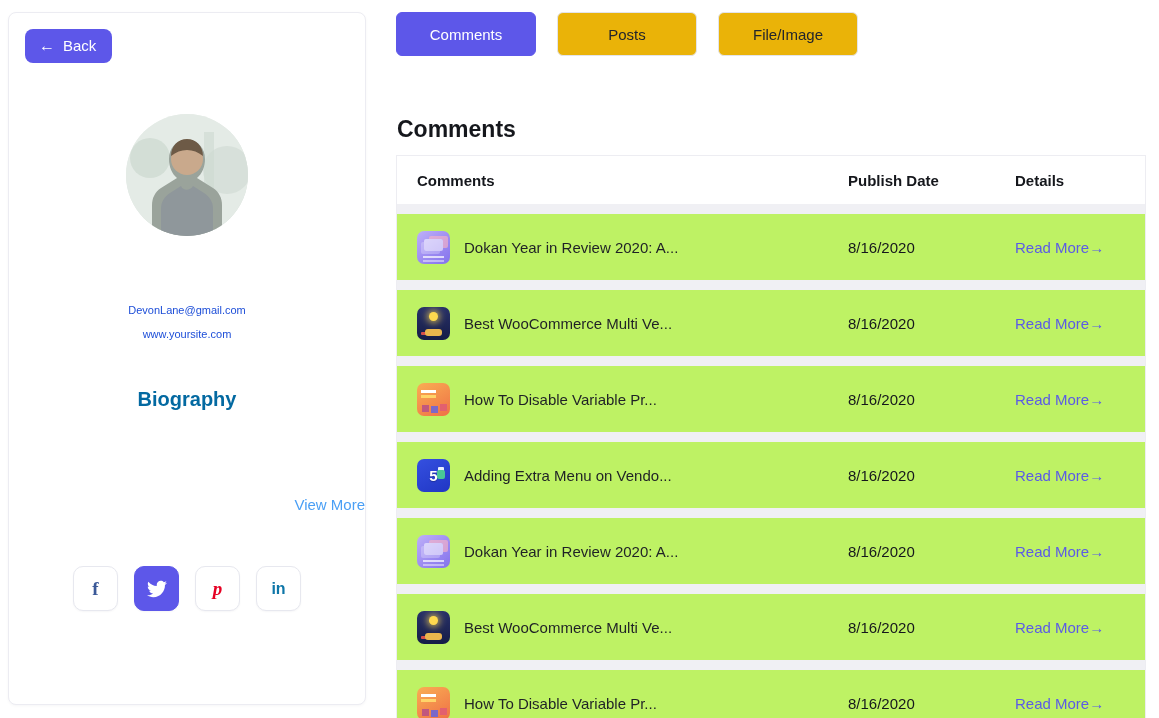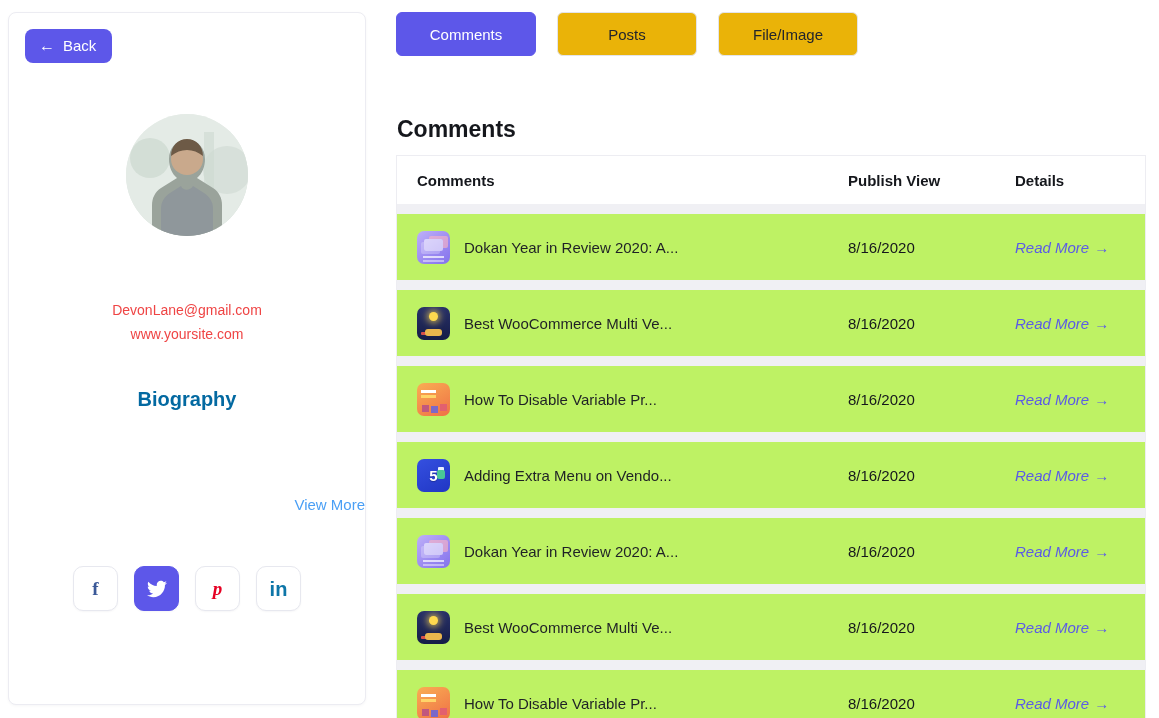--- a/index.html
+++ b/index.html
@@ -28,21 +28,21 @@
     background:linear-gradient(160deg,#eef2ee 0%,#dfe7e2 45%,#cfdad3 100%);
     overflow:hidden;
   }
   .avatar svg { position:absolute; left:0; top:0; width:100%; height:100%; }
   .profile-name {
     position:absolute; left:0; right:0; top:242px;
     font-size:22px; font-weight:700; color:#1b1d22; letter-spacing:.2px;
   }
   .profile-contact {
     position:absolute; left:0; right:0; top:285px;
-    font-size:14px; line-height:24px; color:#ef4444;
+    font-size:11px; line-height:24px; color:#1d4ed8;
   }
   .bio-title {
     position:absolute; left:0; right:0; top:375px;
     font-size:20px; font-weight:700; color:#0369a1;
   }
   .bio-text {
     position:absolute; left:50%; top:403px; transform:translateX(-50%);
     width:262px; font-size:15px; line-height:26px; color:#9aa1ab;
   }
   .view-more {
@@ -55,21 +55,21 @@
   }
   .social-btn {
     width:45px; height:45px; border-radius:10px; background:#fff;
     border:1px solid #e7e8ef; display:flex; align-items:center; justify-content:center;
     cursor:pointer; box-shadow:0 1px 2px rgba(30,30,60,.04);
   }
   .social-btn.active { background:#5d57e9; border-color:#5d57e9; }
   .social-glyph { font-size:19px; font-weight:700; line-height:1; }
   .social-facebook .social-glyph { color:#3b5998; font-family:"Liberation Serif", serif; }
   .social-pinterest .social-glyph { color:#e60023; font-family:"Liberation Serif", serif; font-style:italic; }
-  .social-linkedin .social-glyph { color:#0e76a8; font-size:20px; }
+  .social-linkedin .social-glyph { color:#0e76a8; font-size:16px; }
   .twitter-svg { width:20px; height:20px; fill:#ffffff; }
 
   
   .tabs { position:absolute; left:396px; top:12px; display:flex; gap:21px; }
   .tab {
     width:140px; height:44px; border-radius:6px; font-size:15px;
     display:flex; align-items:center; justify-content:center; cursor:pointer;
     background:#eab308; border:1px solid #e3e4ea; color:#23252c;
     font-family:"Liberation Sans", sans-serif;
   }
@@ -88,21 +88,21 @@
   .thead, .trow {
     display:grid; grid-template-columns:431px 167px 1fr;
     align-items:center; padding-left:20px; padding-right:10px;
   }
   .thead { height:48px; background:#fff; font-size:15px; font-weight:700; color:#15171c; }
   .trow { height:66px; background:#bef264; margin-top:10px; font-size:15px; color:#1f2126; }
   .cell-title { display:flex; align-items:center; gap:14px; }
   .cell-date { color:#15171c; }
   .read-more {
     color:#5b5be6; text-decoration:none; cursor:pointer; font-size:15px;
-    display:inline-flex; align-items:center; gap:5px;font-style:italic;
+    display:inline-flex; align-items:center; 
   }
 
   
   .thumb {
     width:33px; height:33px; border-radius:7px; flex:0 0 33px;
     position:relative; overflow:hidden;
     display:flex; align-items:center; justify-content:center;
   }
   .thumb-text { position:relative; z-index:2; color:#fff; font-weight:800; font-size:15px;
                 text-shadow:0 1px 1px rgba(0,0,0,.25); }
@@ -196,21 +196,21 @@
     <div class="tab active">Comments</div>
     <div class="tab">Posts</div>
     <div class="tab">File/Image</div>
   </nav>
 
   <h1 class="page-title">Comments</h1>
 
   <section class="table-wrap">
     <div class="thead">
       <div>Comments</div>
-      <div>Publish View</div>
+      <div>Publish Date</div>
       <div>Details</div>
     </div>
 
     <div class="trow">
       <div class="cell-title">
         <div class="thumb" data-thumb="dokan-year-review">
             <span class="thumb-text"></span>
           </div>
         <span>Dokan Year in Review 2020: A...</span>
       </div>

